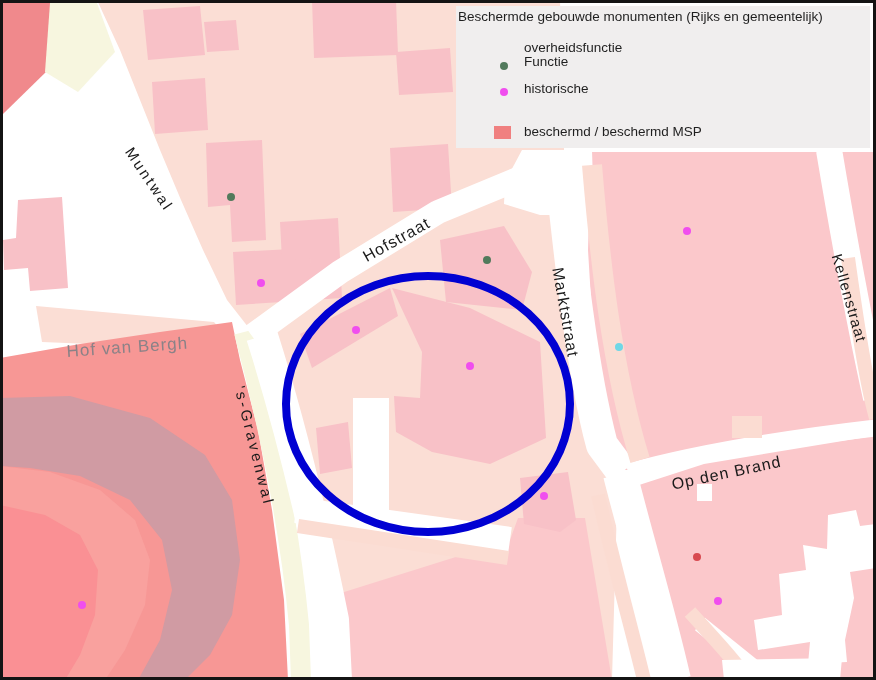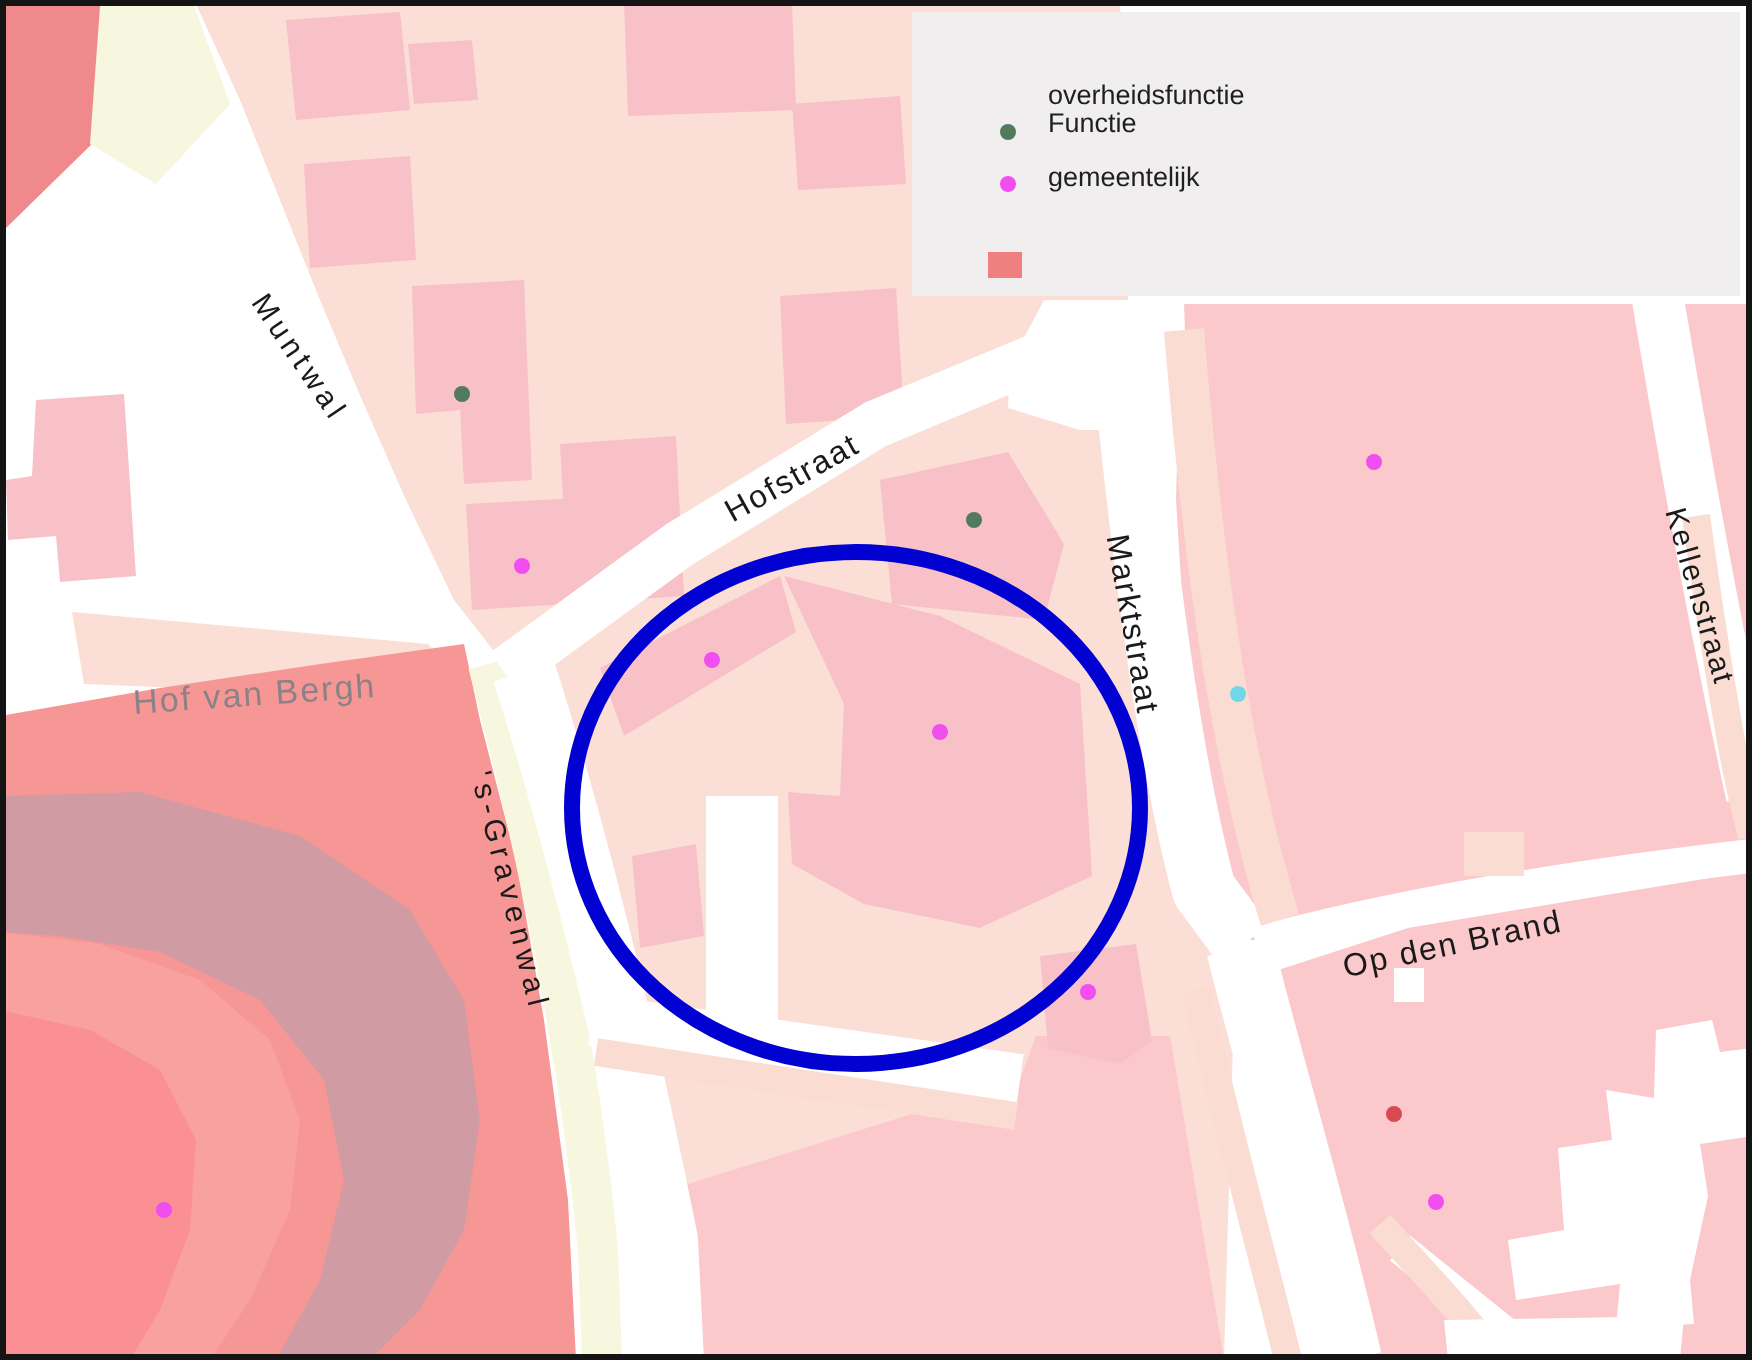--- a/index.html
+++ b/index.html
@@ -120,22 +120,24 @@
 
   <div class="street-label" style="left:136px;top:144px;transform:rotate(56deg);font-size:15px;letter-spacing:2.5px;">Muntwal</div>
   <div class="street-label" style="left:360px;top:250px;transform:rotate(-29deg);font-size:16px;letter-spacing:1px;">Hofstraat</div>
   <div class="street-label" style="left:66px;top:342px;transform:rotate(-4deg);font-size:17px;letter-spacing:1px;color:#8b8287;">Hof van Bergh</div>
   <div class="street-label" style="left:248px;top:384px;transform:rotate(76deg);font-size:15px;letter-spacing:3px;">'s-Gravenwal</div>
   <div class="street-label" style="left:566px;top:266px;transform:rotate(80deg);font-size:16px;letter-spacing:1px;">Marktstraat</div>
   <div class="street-label" style="left:845px;top:252px;transform:rotate(74deg);font-size:15px;letter-spacing:1px;">Kellenstraat</div>
   <div class="street-label" style="left:670px;top:476px;transform:rotate(-12deg);font-size:16px;letter-spacing:1px;">Op den Brand</div>
 
   <div class="legend">
+    <div class="abs" style="left:2px;top:3px;">Beschermde gebouwde monumenten (Rijks en gemeentelijk)</div>
     <div class="abs" style="left:68px;top:48px;">Functie</div>
     <span class="lg-dot" style="left: 44px; top: 56px; background: rgb(82, 122, 92);"></span>
     <div class="abs" style="left:68px;top:34px;">overheidsfunctie</div>
     <span class="lg-dot" style="left: 44px; top: 82px; background: rgb(240, 78, 238);"></span>
-    <div class="abs" style="left:68px;top:75px;">gemeentelijk</div>
+    <div class="abs" style="left:68px;top:75px;">historische</div>
     <span class="lg-swatch" style="left: 38px; top: 120px; background: rgb(240, 128, 128);"></span>
+    <div class="abs" style="left:68px;top:118px;">beschermd / beschermd MSP</div>
   </div>
 
   <div class="frame"></div>
 </div>
 
 </body></html>

